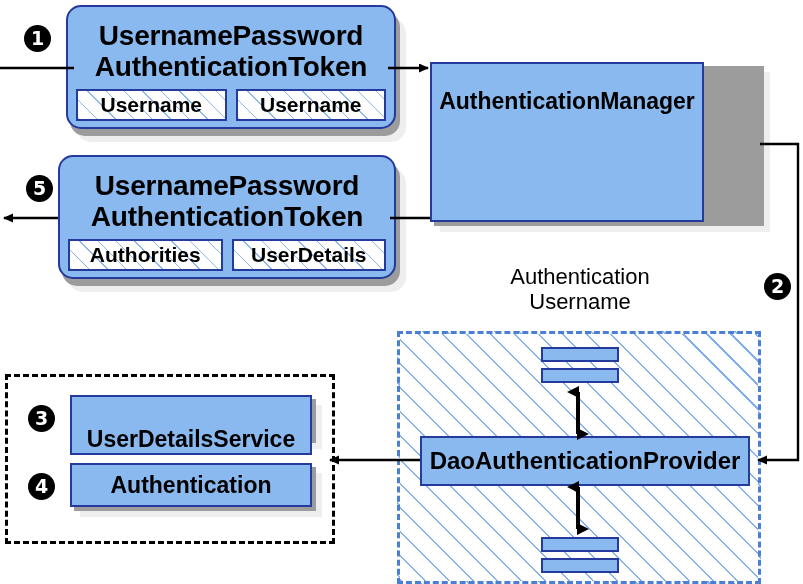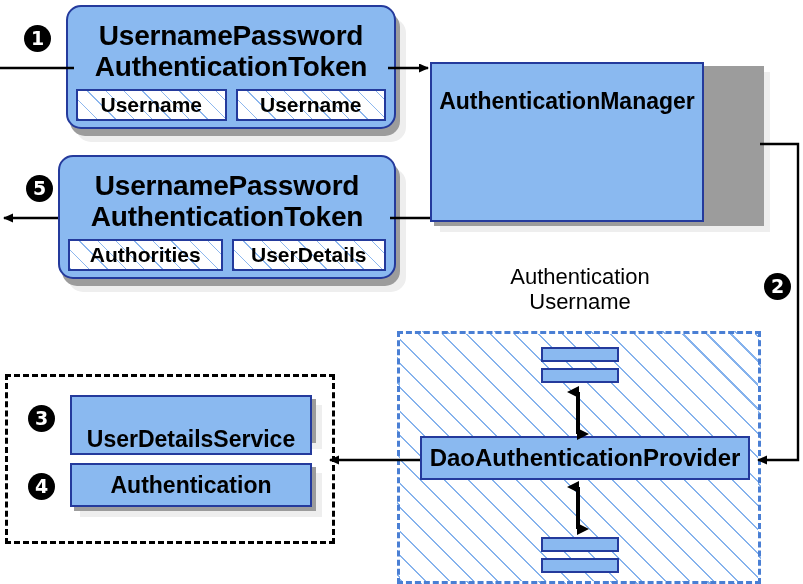--- a/index.html
+++ b/index.html
@@ -255,21 +255,21 @@
   <div class="bar" style="left:541px;top:347px;width:78px;height:15px;"></div>
   <div class="bar" style="left:541px;top:368px;width:78px;height:15px;"></div>
 
   <div class="bar" style="left:541px;top:537px;width:78px;height:15px;"></div>
   <div class="bar" style="left:541px;top:558px;width:78px;height:15px;"></div>
 
   <div class="shadow-wrap" style="left:420px;top:436px;width:330px;height:50px;">
     <div class="sh-light" style="left:10px;top:10px;width:330px;height:50px;"></div>
     <div class="sh-dark" style="left:4px;top:4px;width:330px;height:50px;"></div>
   </div>
-  <div class="node" style="left:420px;top:436px;width:330px;height:44px;font-size:24px;">
+  <div class="node" style="left:420px;top:436px;width:330px;height:50px;font-size:24px;">
     <span>DaoAuthenticationProvider</span>
   </div>
 
   <div class="dashed-black" style="left:5px;top:374px;width:330px;height:170px;"></div>
 
   <div class="shadow-wrap" style="left:70px;top:395px;width:242px;height:44px;">
     <div class="sh-light" style="left:10px;top:10px;width:242px;height:44px;"></div>
     <div class="sh-dark" style="left:4px;top:4px;width:242px;height:44px;"></div>
   </div>
   <div class="node" style="left:70px;top:395px;width:242px;height:60px;font-size:23px;align-items:flex-end;">

